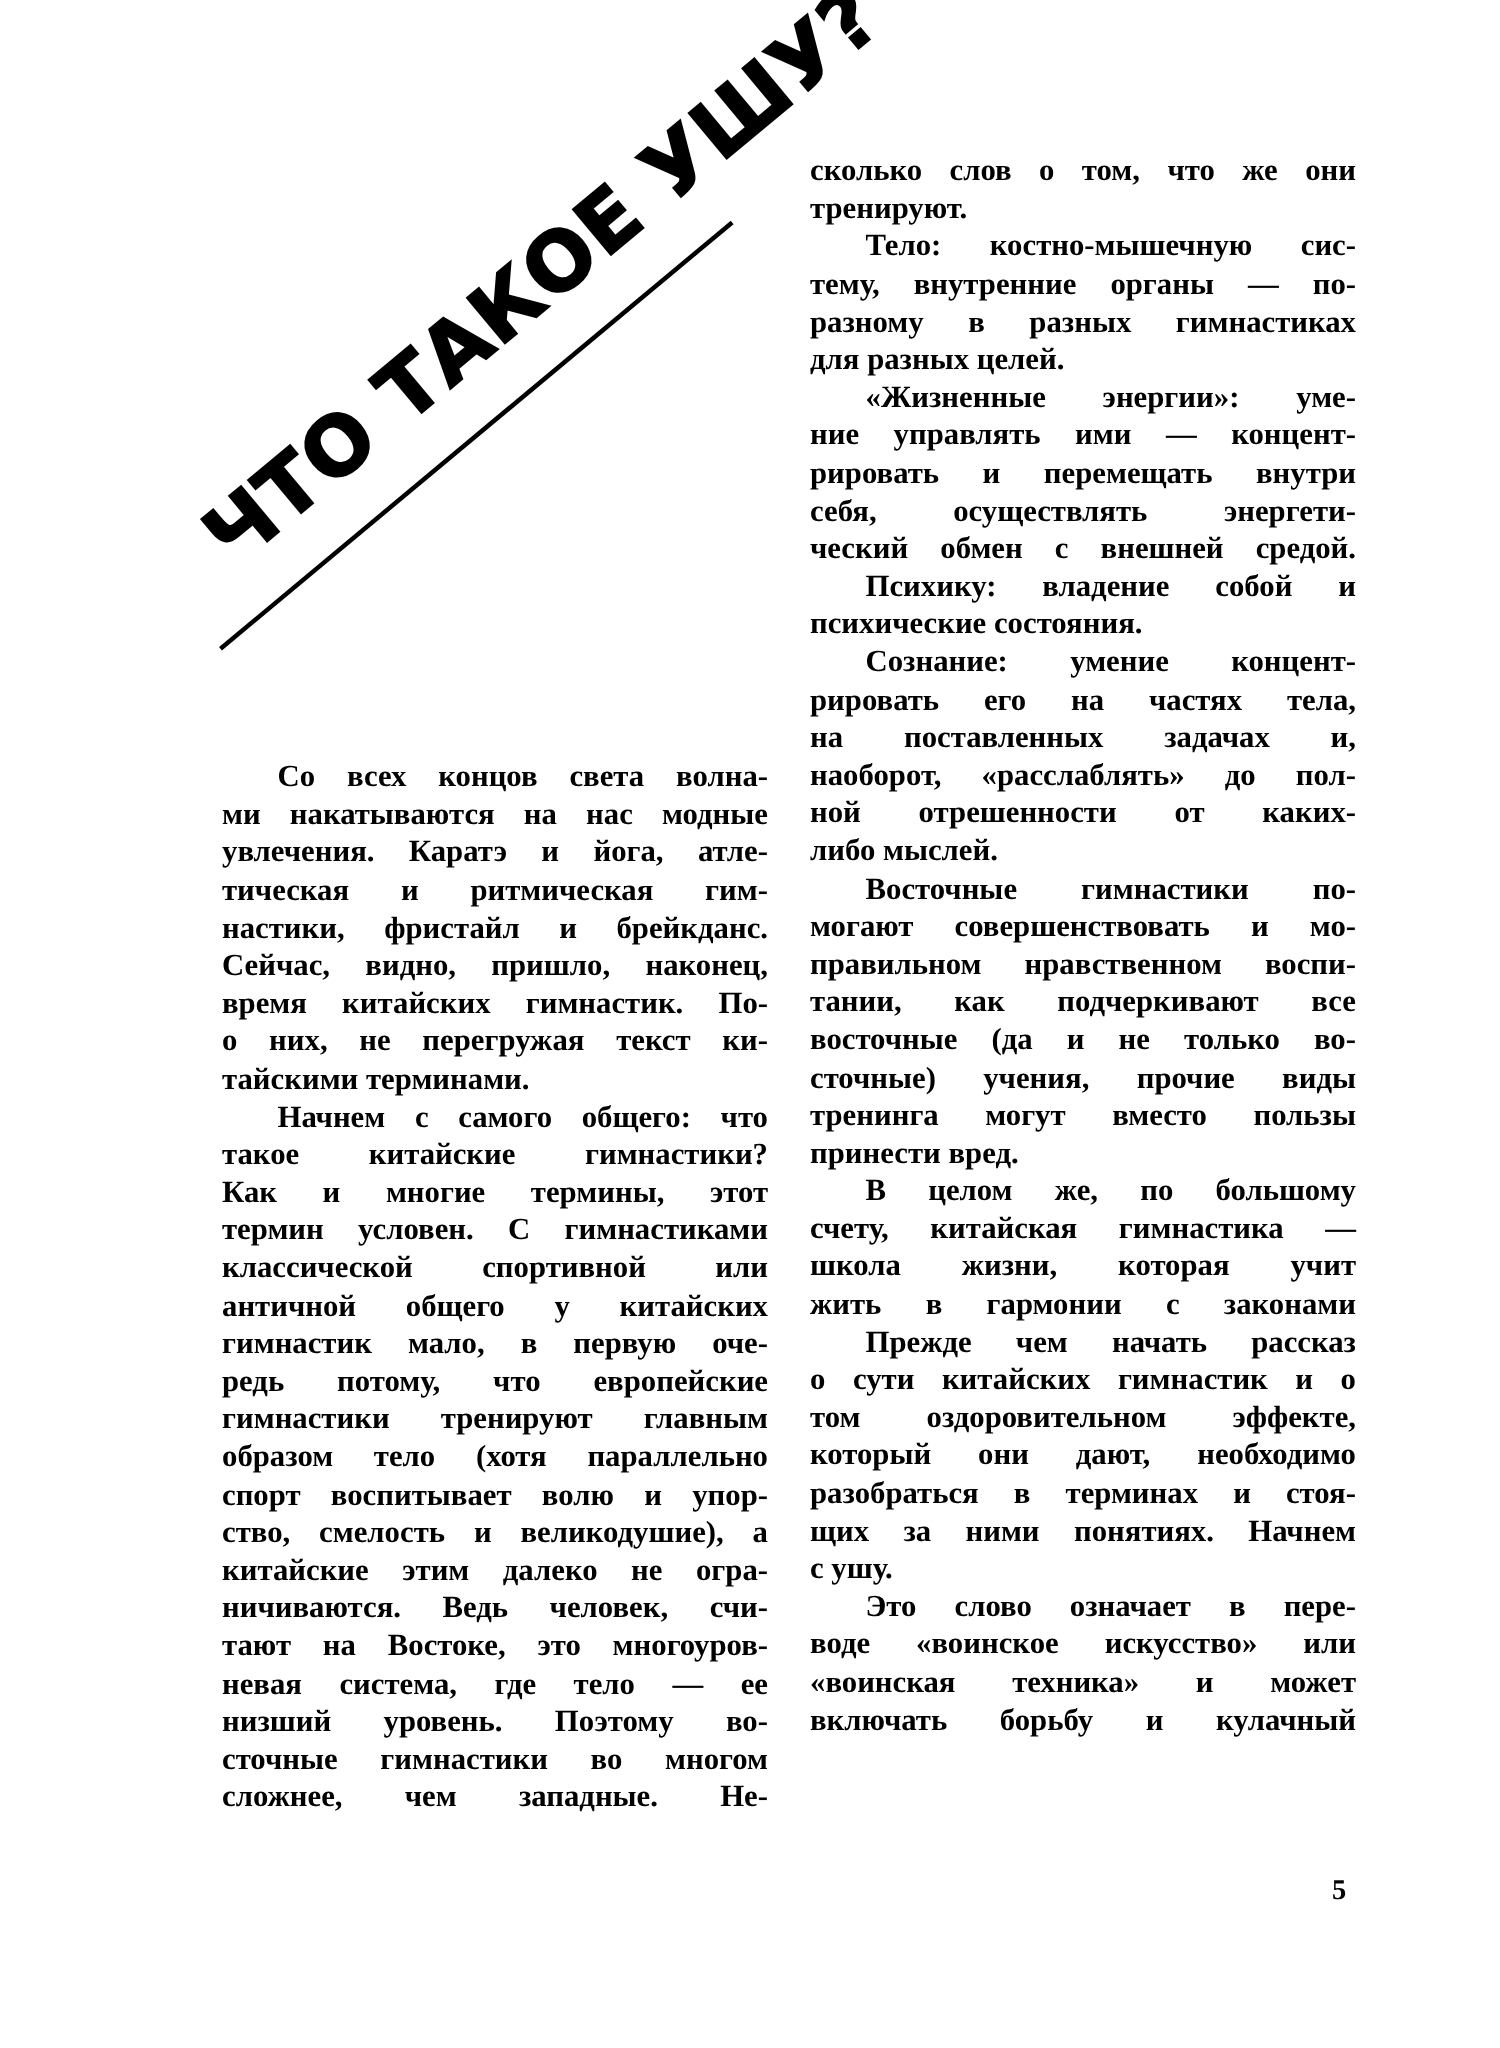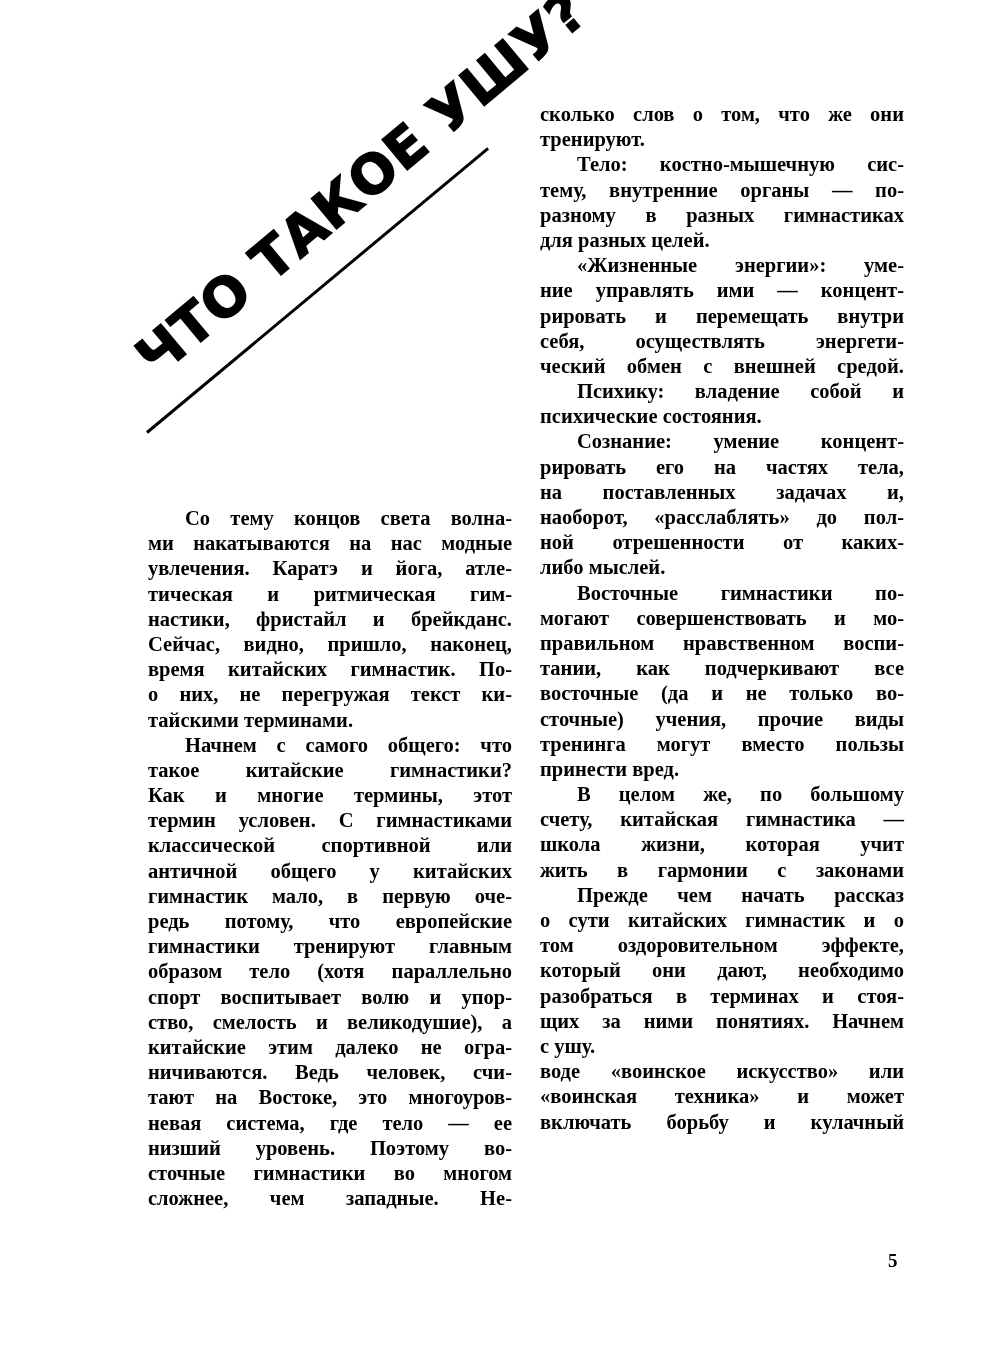--- a/index.html
+++ b/index.html
@@ -78,21 +78,21 @@
   </style>
 </head>
 <body>
 
 <div class="title-wrap">
   <div class="title-text">ЧТО ТАКОЕ УШУ?</div>
   <div class="title-rule"></div>
 </div>
 
 <div class="column col-left" id="col-left">
-    <span class="line indent">Со тему концов света волна-</span>
+    <span class="line indent">Со всех концов света волна-</span>
     <span class="line">ми накатываются на нас модные</span>
     <span class="line">увлечения. Каратэ и йога, атле-</span>
     <span class="line">тическая и ритмическая гим-</span>
     <span class="line">настики, фристайл и брейкданс.</span>
     <span class="line">Сейчас, видно, пришло, наконец,</span>
     <span class="line">время китайских гимнастик. По-</span>
     <span class="line">о них, не перегружая текст ки-</span>
     <span class="line last">тайскими терминами.</span>
     <span class="line indent">Начнем с самого общего: что</span>
     <span class="line">такое китайские гимнастики?</span>
@@ -146,18 +146,19 @@
     <span class="line">счету, китайская гимнастика —</span>
     <span class="line">школа жизни, которая учит</span>
     <span class="line">жить в гармонии с законами</span>
     <span class="line indent">Прежде чем начать рассказ</span>
     <span class="line">о сути китайских гимнастик и о</span>
     <span class="line">том оздоровительном эффекте,</span>
     <span class="line">который они дают, необходимо</span>
     <span class="line">разобраться в терминах и стоя-</span>
     <span class="line">щих за ними понятиях. Начнем</span>
     <span class="line last">с ушу.</span>
+    <span class="line indent">Это слово означает в пере-</span>
     <span class="line">воде «воинское искусство» или</span>
     <span class="line">«воинская техника» и может</span>
     <span class="line">включать борьбу и кулачный</span>
   </div>
 
 <div class="page-number">5</div>
 
 </body></html>

